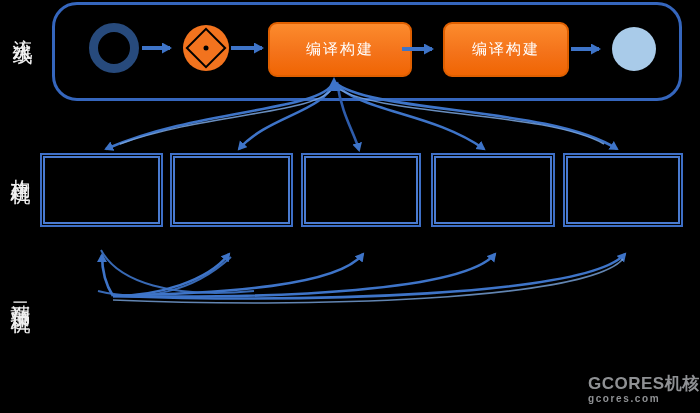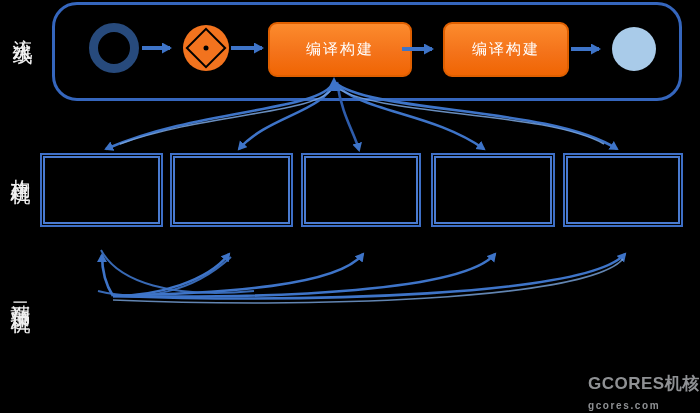--- a/index.html
+++ b/index.html
@@ -61,21 +61,21 @@
   #bm2{left:170px;width:123px;}
   #bm3{left:301px;width:120px;}
   #bm4{left:431px;width:124px;}
   #bm5{left:563px;width:120px;}
 
   #arrow-layer{position:absolute;left:0;top:0;width:700px;height:413px;pointer-events:none;}
 
   #watermark{position:absolute;left:588px;top:375px;line-height:1.05;}
   #wm-line1{font-size:17px;font-weight:bold;color:#8f9194;letter-spacing:0.5px;white-space:nowrap;}
   #wm-line1 .cn{font-weight:600;}
-  #wm-line2{font-size:10px;font-weight:bold;color:#8f9194;letter-spacing:1.6px;margin-top:8px;}
+  #wm-line2{font-size:10px;font-weight:bold;color:#8f9194;letter-spacing:1.6px;margin-top:1px;}
 </style>
 </head>
 <body>
 
 <div id="stage">
 
   <div class="vlabel" id="lbl-pipeline">流水线</div>
   <div class="vlabel" id="lbl-build">构建机</div>
   <div class="vlabel" id="lbl-cloud">云端加速机</div>
 

